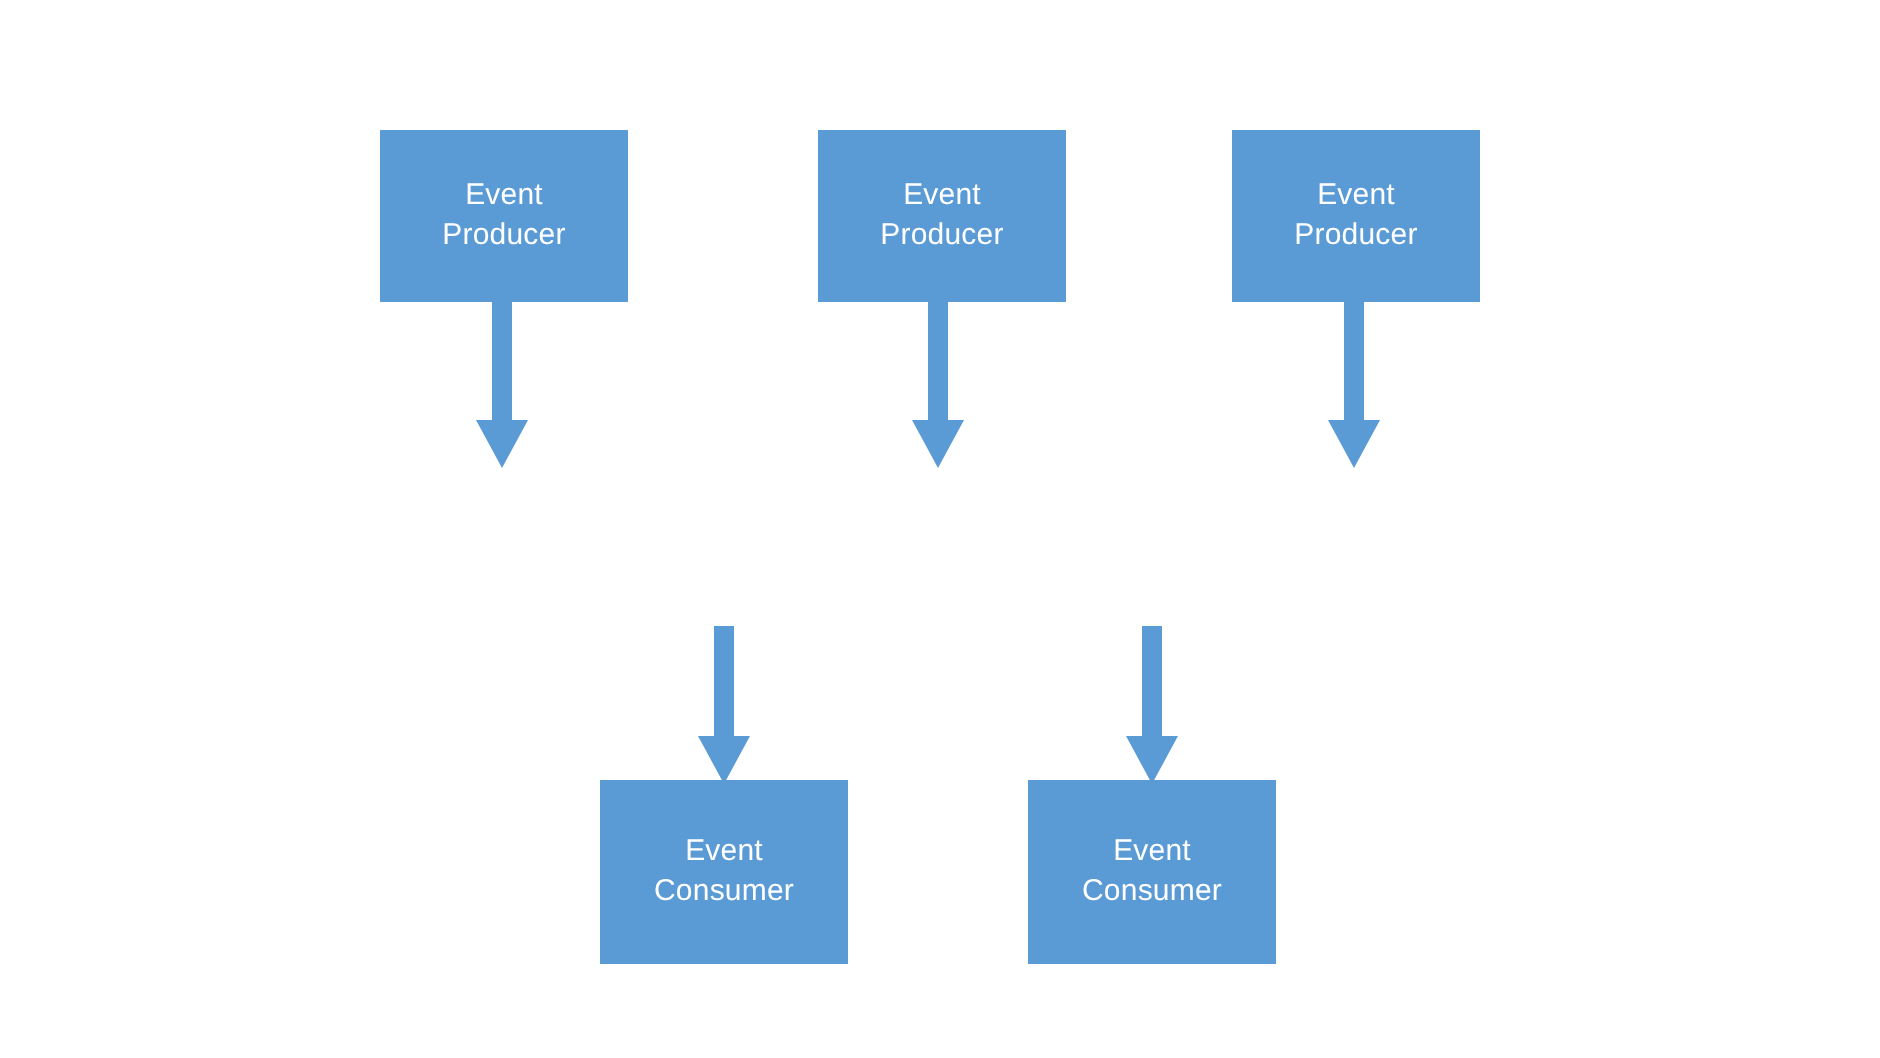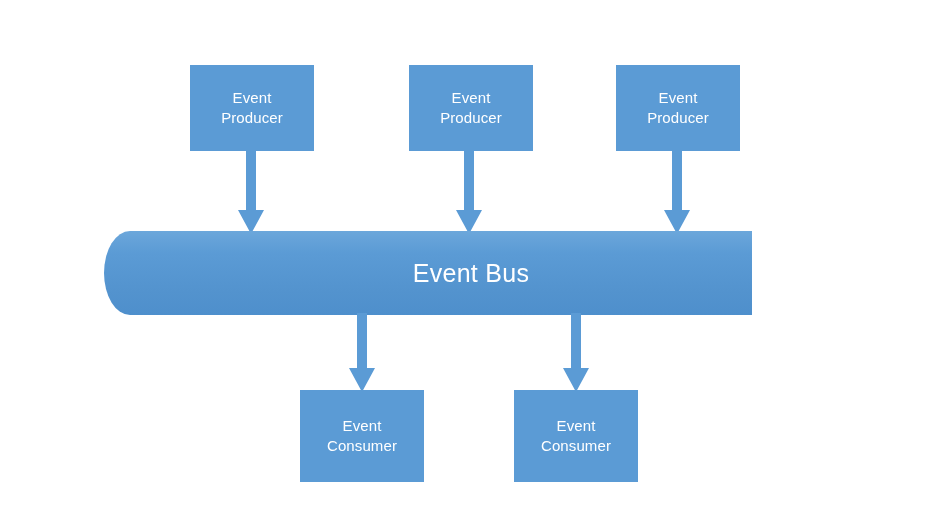--- a/index.html
+++ b/index.html
@@ -119,25 +119,20 @@
       <polygon points="8,0 18,0 18,62 26,62 13,86 0,62 8,62" fill="#5B9BD5"></polygon>
     </svg>
   </div>
 
   <div class="arrow" style="left:664px; top:148px;">
     <svg width="26" height="86" viewBox="0 0 26 86" xmlns="http://www.w3.org/2000/svg">
       <polygon points="8,0 18,0 18,62 26,62 13,86 0,62 8,62" fill="#5B9BD5"></polygon>
     </svg>
   </div>
 
-  <div class="cylinder">
-    <div class="cyl-body"></div>
-    <div class="cyl-cap"></div>
-    <div class="cyl-label">Event Bus</div>
-  </div>
 
   <div class="arrow" style="left:349px; top:313px;">
     <svg width="26" height="79" viewBox="0 0 26 79" xmlns="http://www.w3.org/2000/svg">
       <polygon points="8,0 18,0 18,55 26,55 13,79 0,55 8,55" fill="#5B9BD5"></polygon>
     </svg>
   </div>
 
   <div class="arrow" style="left:563px; top:313px;">
     <svg width="26" height="79" viewBox="0 0 26 79" xmlns="http://www.w3.org/2000/svg">
       <polygon points="8,0 18,0 18,55 26,55 13,79 0,55 8,55" fill="#5B9BD5"></polygon>

